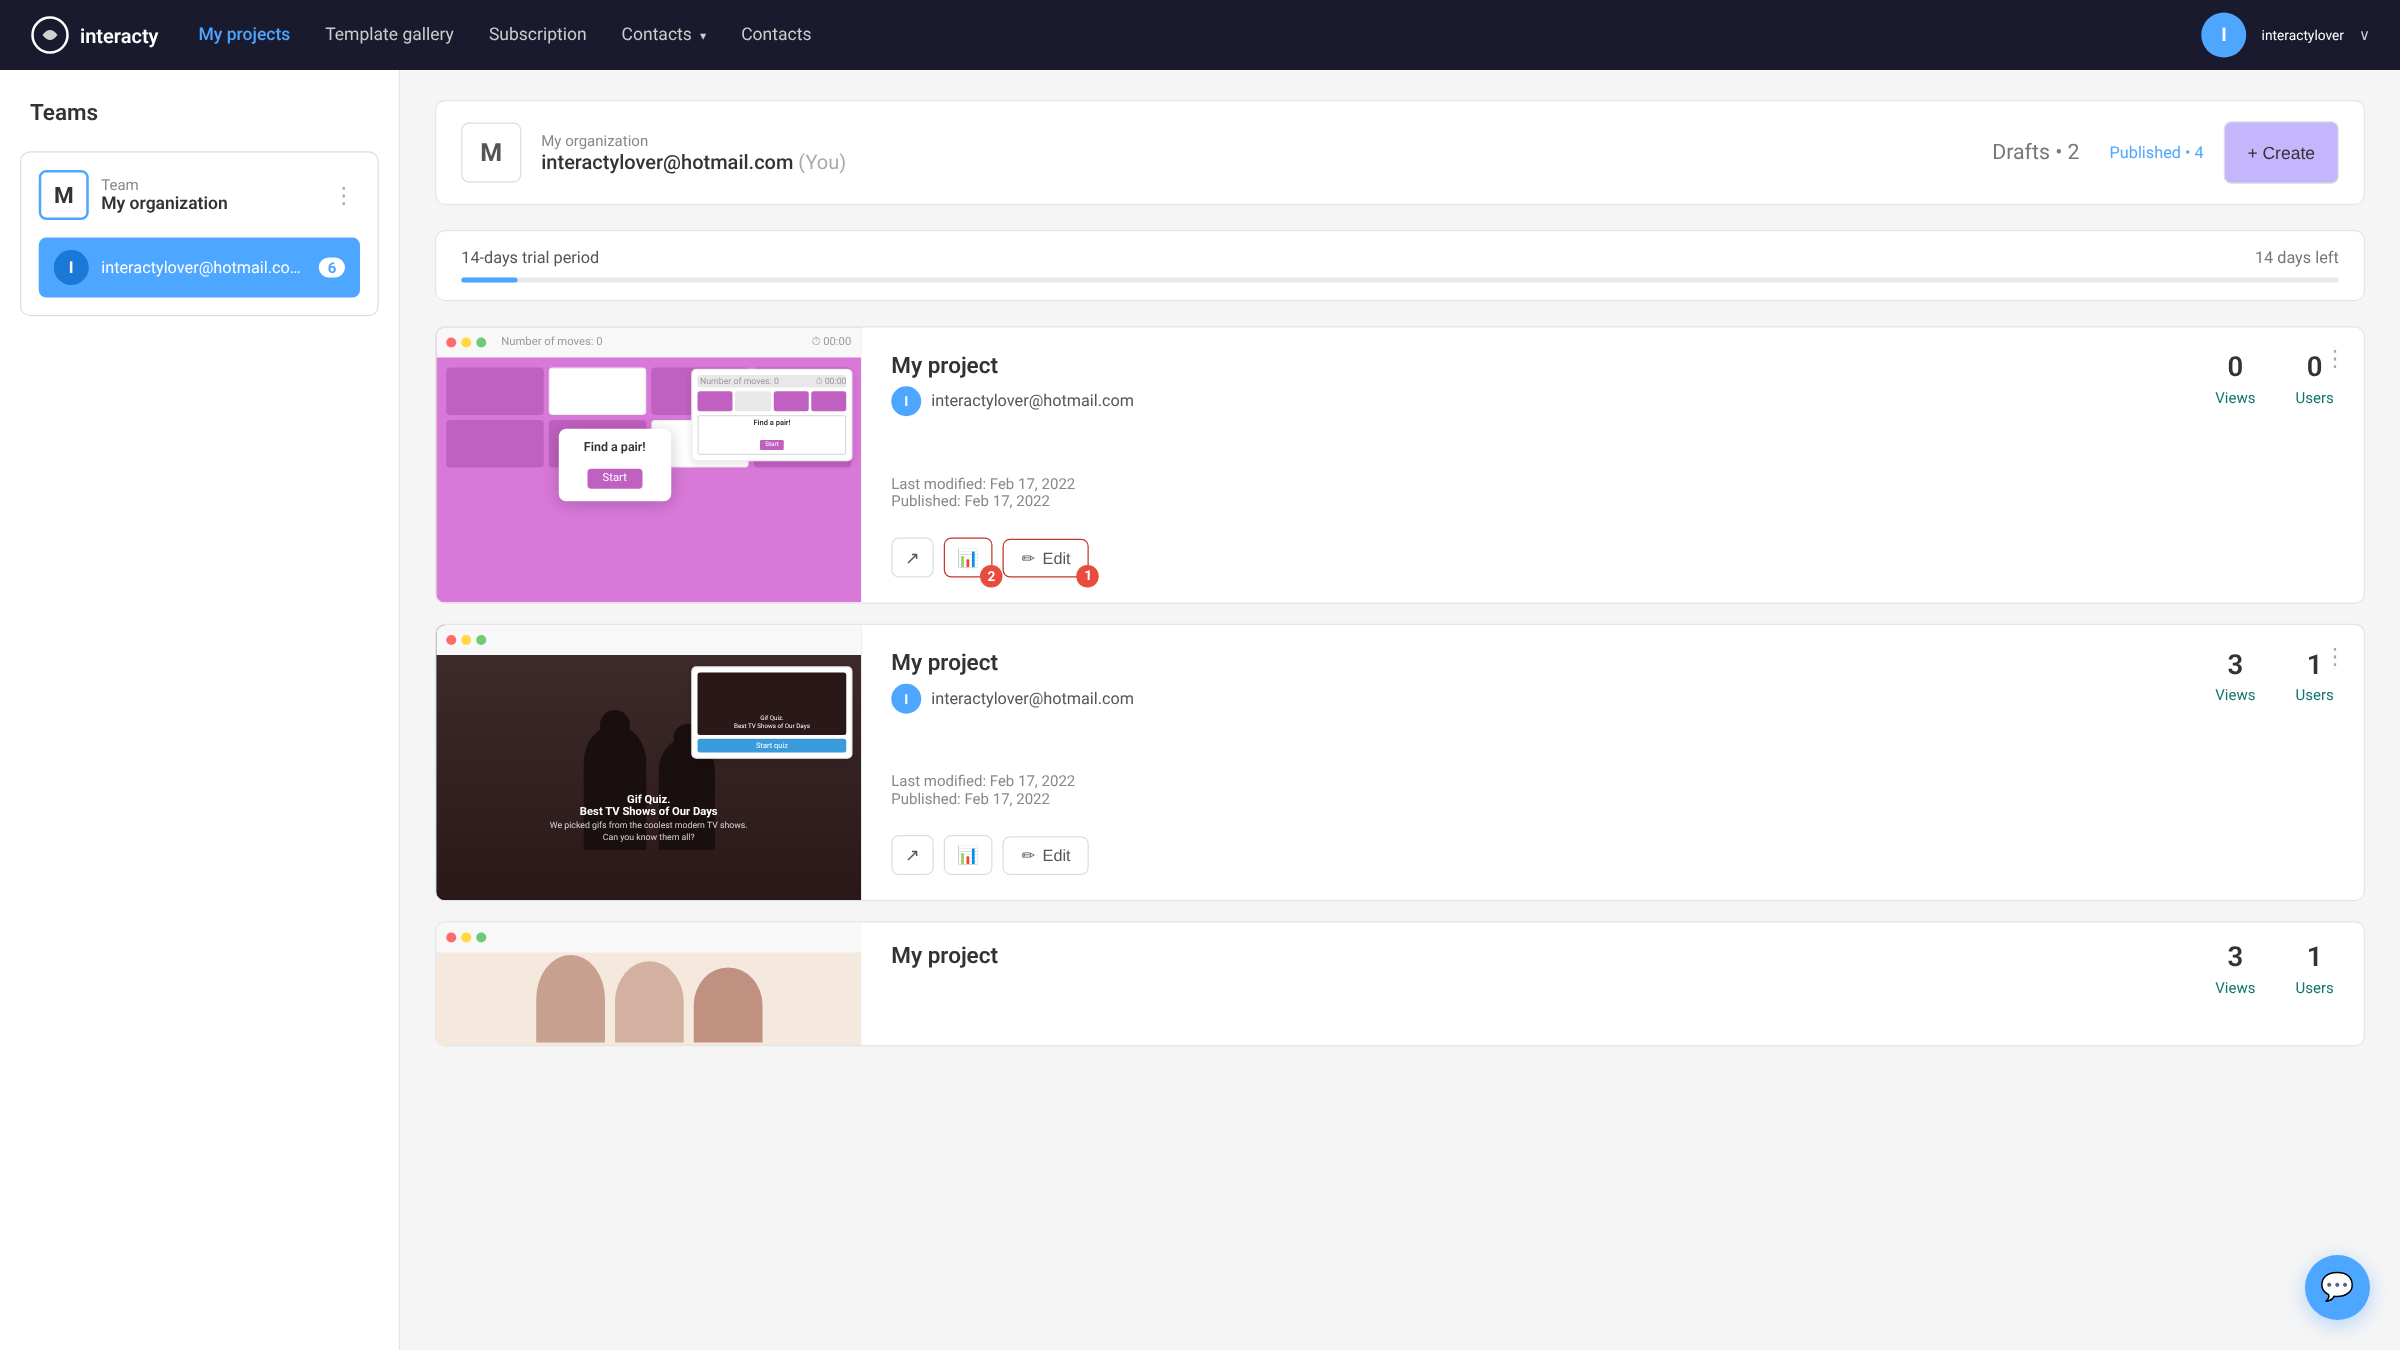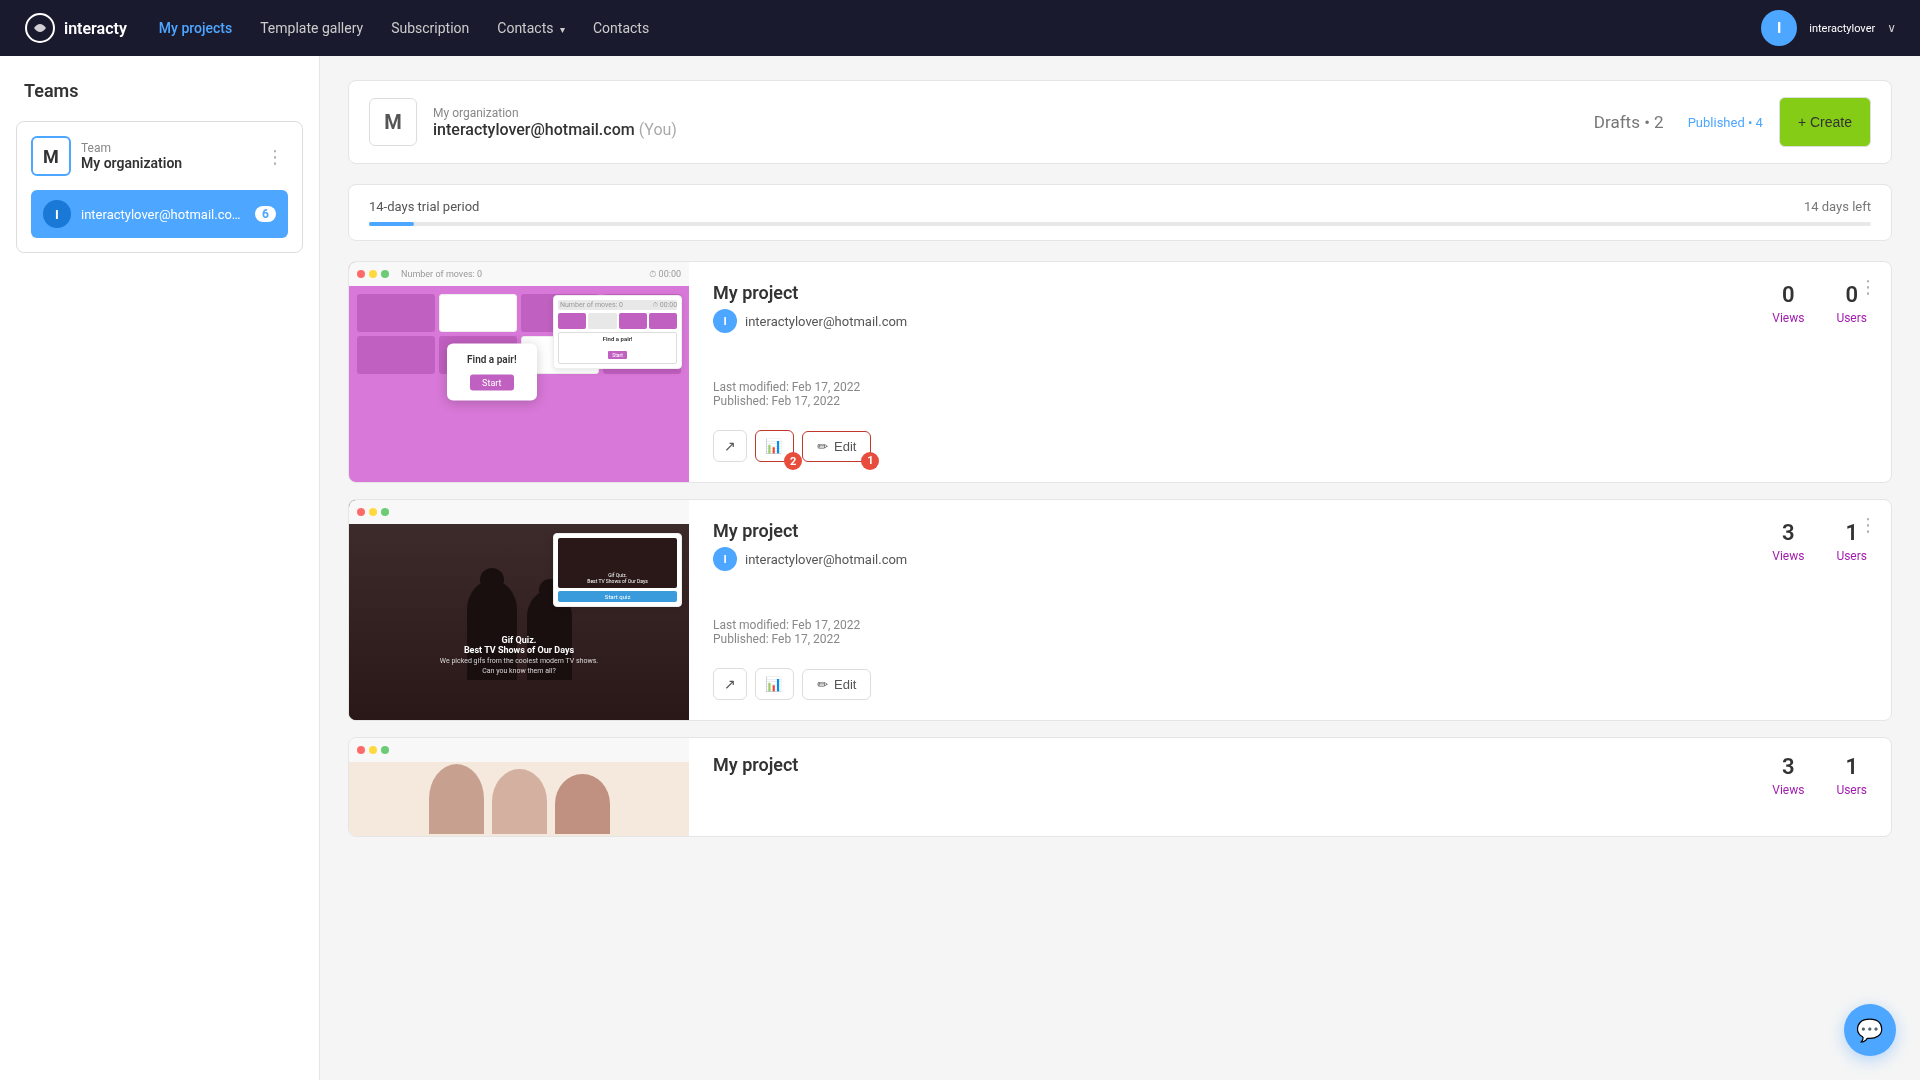--- a/index.html
+++ b/index.html
@@ -243,21 +243,21 @@
       font-size: 17px;
       color: #777;
       text-align: right;
     }
     .stat-link {
       color: #4da6ff;
       text-decoration: none;
       font-size: 13px;
     }
     .create-btn {
-      background: #84cc16;
+      background: #c4b5fd;
       border: 1px solid #ddd;
       border-radius: 6px;
       padding: 16px 18px;
       font-size: 14px;
       color: #333;
       cursor: pointer;
       font-weight: 500;
     }
 
     
@@ -364,21 +364,21 @@
       text-align: center;
     }
     .project-stat-num {
       font-size: 22px;
       font-weight: 600;
       color: #333;
       display: block;
     }
     .project-stat-label {
       font-size: 12px;
-      color: #a21caf;
+      color: #0f766e;
     }
     .project-meta {
       font-size: 12px;
       color: #888;
       margin-top: auto;
     }
     .project-actions {
       display: flex;
       gap: 8px;
       margin-top: 12px;

